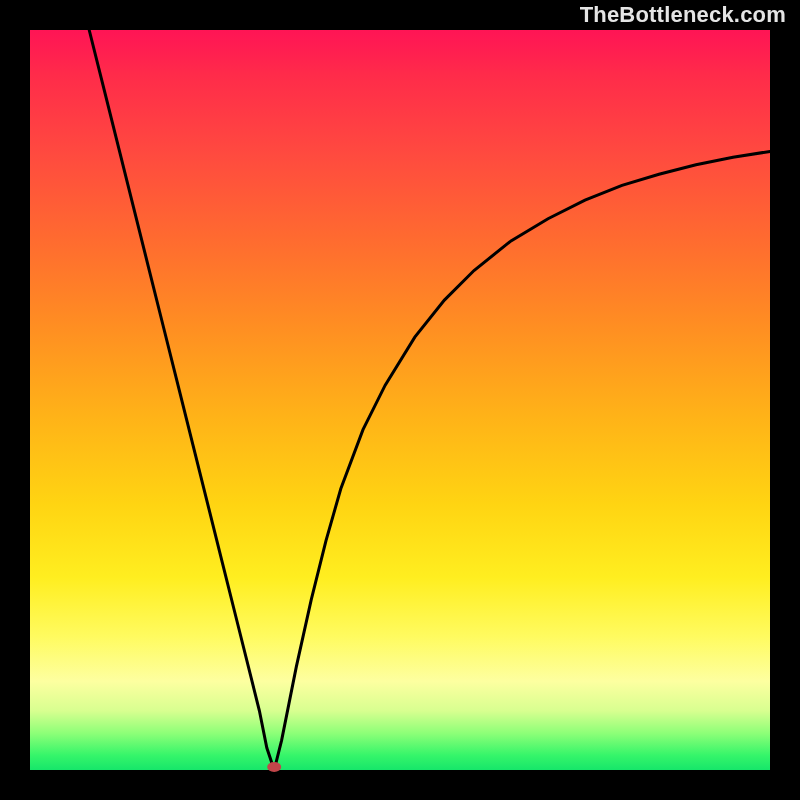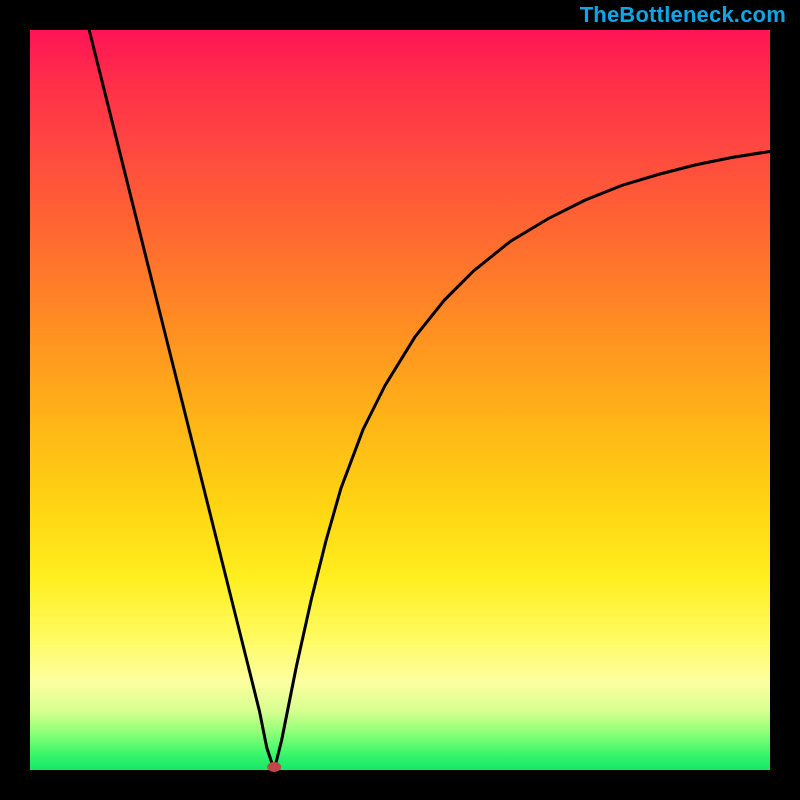--- a/index.html
+++ b/index.html
@@ -14,21 +14,21 @@
   .frame {
     position: relative;
     width: 800px;
     height: 800px;
     background: #000;
   }
   .watermark {
     position: absolute;
     top: 2px;
     right: 14px;
-    color: #0ea5e9;
+    color: #e5e5e5;
     font-size: 22px;
     font-weight: 600;
     letter-spacing: 0.2px;
     user-select: none;
   }
   .plot-area {
     position: absolute;
     left: 30px;
     top: 30px;
     width: 740px;

